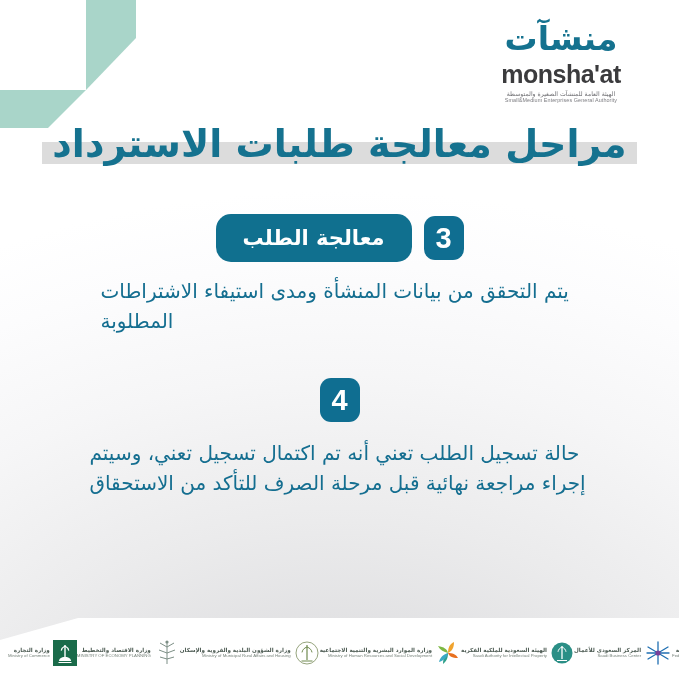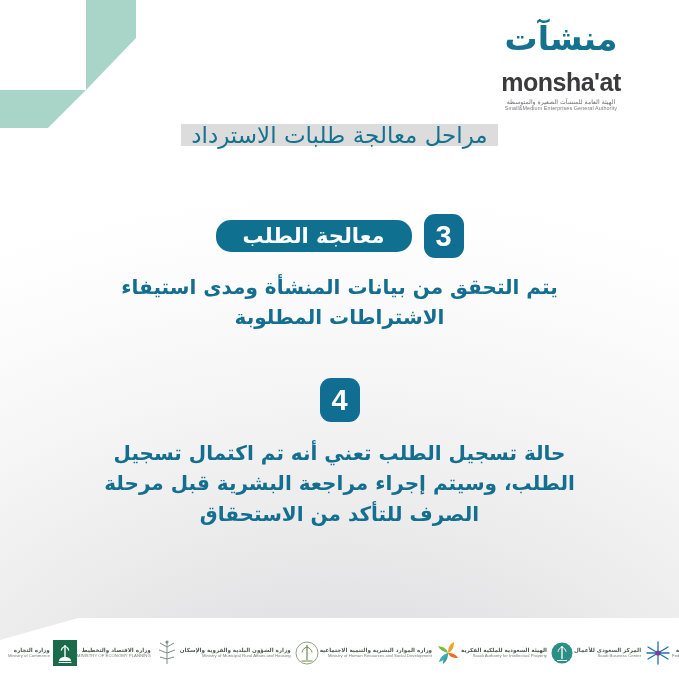--- a/index.html
+++ b/index.html
@@ -40,21 +40,21 @@
     width: 180px;
     text-align: center;
     line-height: 1;
   }
   .logo-ar {
     font-size: 33px;
     font-weight: 700;
     color: #15728f;
     letter-spacing: 0px;
     direction: rtl;
-    margin-bottom: 15px;
+    margin-bottom: 7px;
     font-family: "DejaVu Sans", sans-serif;
   }
   .logo-en {
     font-size: 25px;
     font-weight: 700;
     color: #3b3b3d;
     letter-spacing: -0.5px;
     font-family: Liberation Sans, sans-serif;
     margin-bottom: 4px;
   }
@@ -91,22 +91,22 @@
     left: -4px;
     right: -4px;
     bottom: 2px;
     height: 22px;
     background: #dcdcdc;
     z-index: 0;
   }
   .title-text {
     position: relative;
     z-index: 1;
-    font-size: 23px;
-    font-weight: 400;
+    font-size: 38px;
+    font-weight: 700;
     color: #15728f;
     direction: rtl;
     white-space: nowrap;
   }
 
   
   .step {
     position: absolute;
     right: 0;
     left: 0;
@@ -131,42 +131,42 @@
     font-size: 29px;
     font-weight: 700;
     display: flex;
     align-items: center;
     justify-content: center;
     font-family: "Liberation Sans", sans-serif;
     flex: 0 0 auto;
   }
   .pill {
     min-width: 196px;
-    height: 32px;
+    height: 48px;
     border-radius: 15px;
     background: #10708f;
     color: #ffffff;
     font-size: 21px;
     font-weight: 700;
     display: flex;
     align-items: center;
     justify-content: center;
     direction: rtl;
     padding: 0 18px;
     box-sizing: border-box;
     flex: 0 0 auto;
   }
 
   .step-body {
     margin: 14px auto 0;
     width: 478px;
-    text-align: center;
+    text-align: left;
     direction: rtl;
     font-size: 20px;
-    font-weight: 700;
+    font-weight: 400;
     line-height: 1.52;
     color: #146e90;
   }
   .step-4 .step-body {
     width: 500px;
     margin-top: 16px;
   }
 
   
   .footer {
@@ -252,21 +252,21 @@
       <div class="num-box">3</div>
       <div class="pill">معالجة الطلب</div>
     </div>
     <div class="step-body">يتم التحقق من بيانات المنشأة ومدى استيفاء الاشتراطات المطلوبة</div>
   </div>
 
   <div class="step step-4">
     <div class="badge-row">
       <div class="num-box">4</div>
     </div>
-    <div class="step-body">حالة تسجيل الطلب تعني أنه تم اكتمال تسجيل الطلب، وسيتم إجراء مراجعة البشرية قبل مرحلة الصرف للتأكد من الاستحقاق</div>
+    <div class="step-body">حالة تسجيل الطلب تعني أنه تم اكتمال تسجيل تعني، وسيتم إجراء مراجعة نهائية قبل مرحلة الصرف للتأكد من الاستحقاق</div>
   </div>
 
   <div class="footer">
     <div class="footer-logos">
 
       <div class="flogo">
         <svg class="flogo-mark" width="24" height="26" viewBox="0 0 24 26">
           <rect x="0" y="0" width="24" height="26" fill="#1a6b4a"></rect>
           <path d="M12 5 L12 17" stroke="#fff" stroke-width="1.4"></path>
           <path d="M12 17 C8 17 6 19 6 21 L18 21 C18 19 16 17 12 17 Z" fill="#fff"></path>

